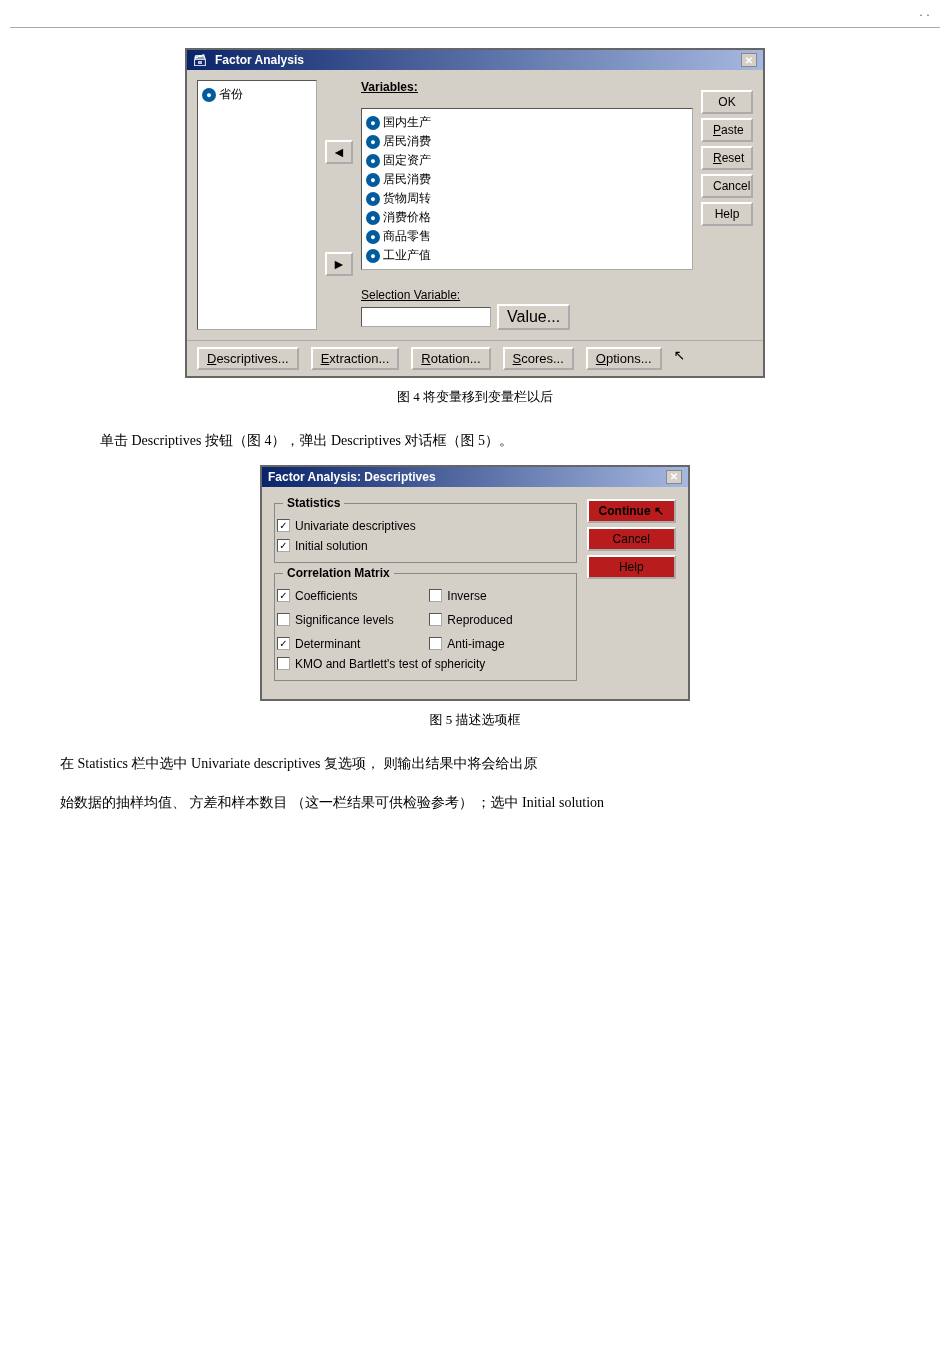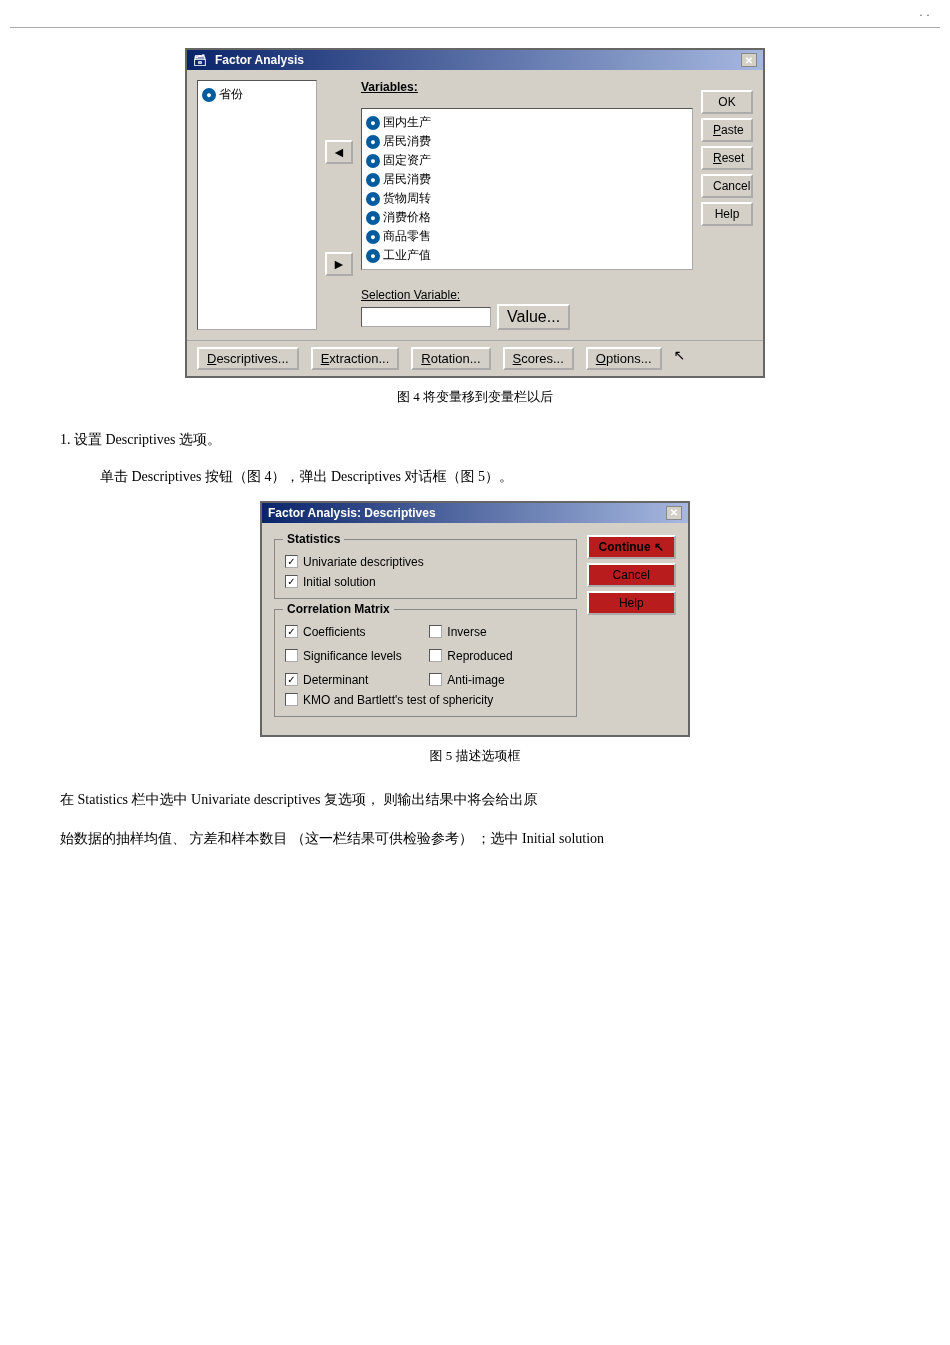--- a/index.html
+++ b/index.html
@@ -245,21 +245,21 @@
       flex: 1;
     }
     .desc-right {
       display: flex;
       flex-direction: column;
       gap: 4px;
       padding-top: 2px;
     }
     .group-box {
       border: 1px solid #888;
-      padding: 6px 10px;
+      padding: 6px 2px;
       margin-bottom: 8px;
       position: relative;
     }
     .group-box-title {
       position: absolute;
       top: -8px;
       left: 8px;
       background: #d4d0c8;
       padding: 0 4px;
       font-weight: bold;
@@ -398,21 +398,20 @@
     <div class="bottom-btn"><span style="text-decoration:underline;">R</span>otation...</div>
     <div class="bottom-btn"><span style="text-decoration:underline;">S</span>cores...</div>
     <div class="bottom-btn"><span style="text-decoration:underline;">O</span>ptions...</div>
     <span class="cursor-arrow">↖</span>
   </div>
 </div>
 
 <div class="fig-caption">图 4  将变量移到变量栏以后</div>
 
 <div class="main-text">
-  <div class="numbered">1.  设置 Descriptives   选项。</div>
   <div class="indented body-text">单击 Descriptives   按钮（图 4），弹出 Descriptives   对话框（图 5）。</div>
 </div>
 
 <div class="desc-dialog-outer">
   <div class="desc-dialog-titlebar">
     <span>Factor Analysis: Descriptives</span>
     <div class="dialog-close-btn">✕</div>
   </div>
   <div class="desc-body">
     <div class="desc-left">

